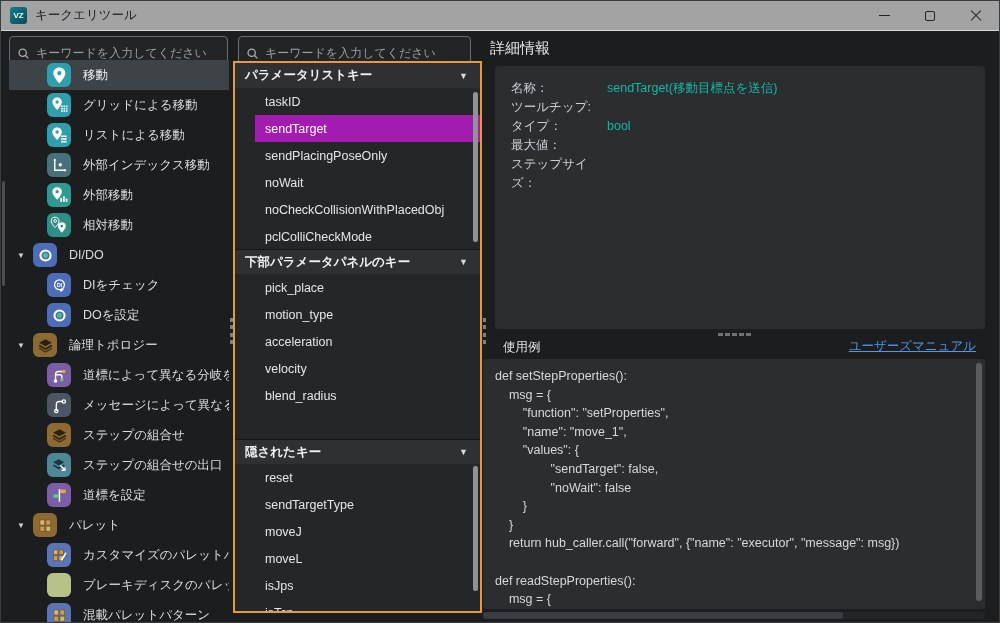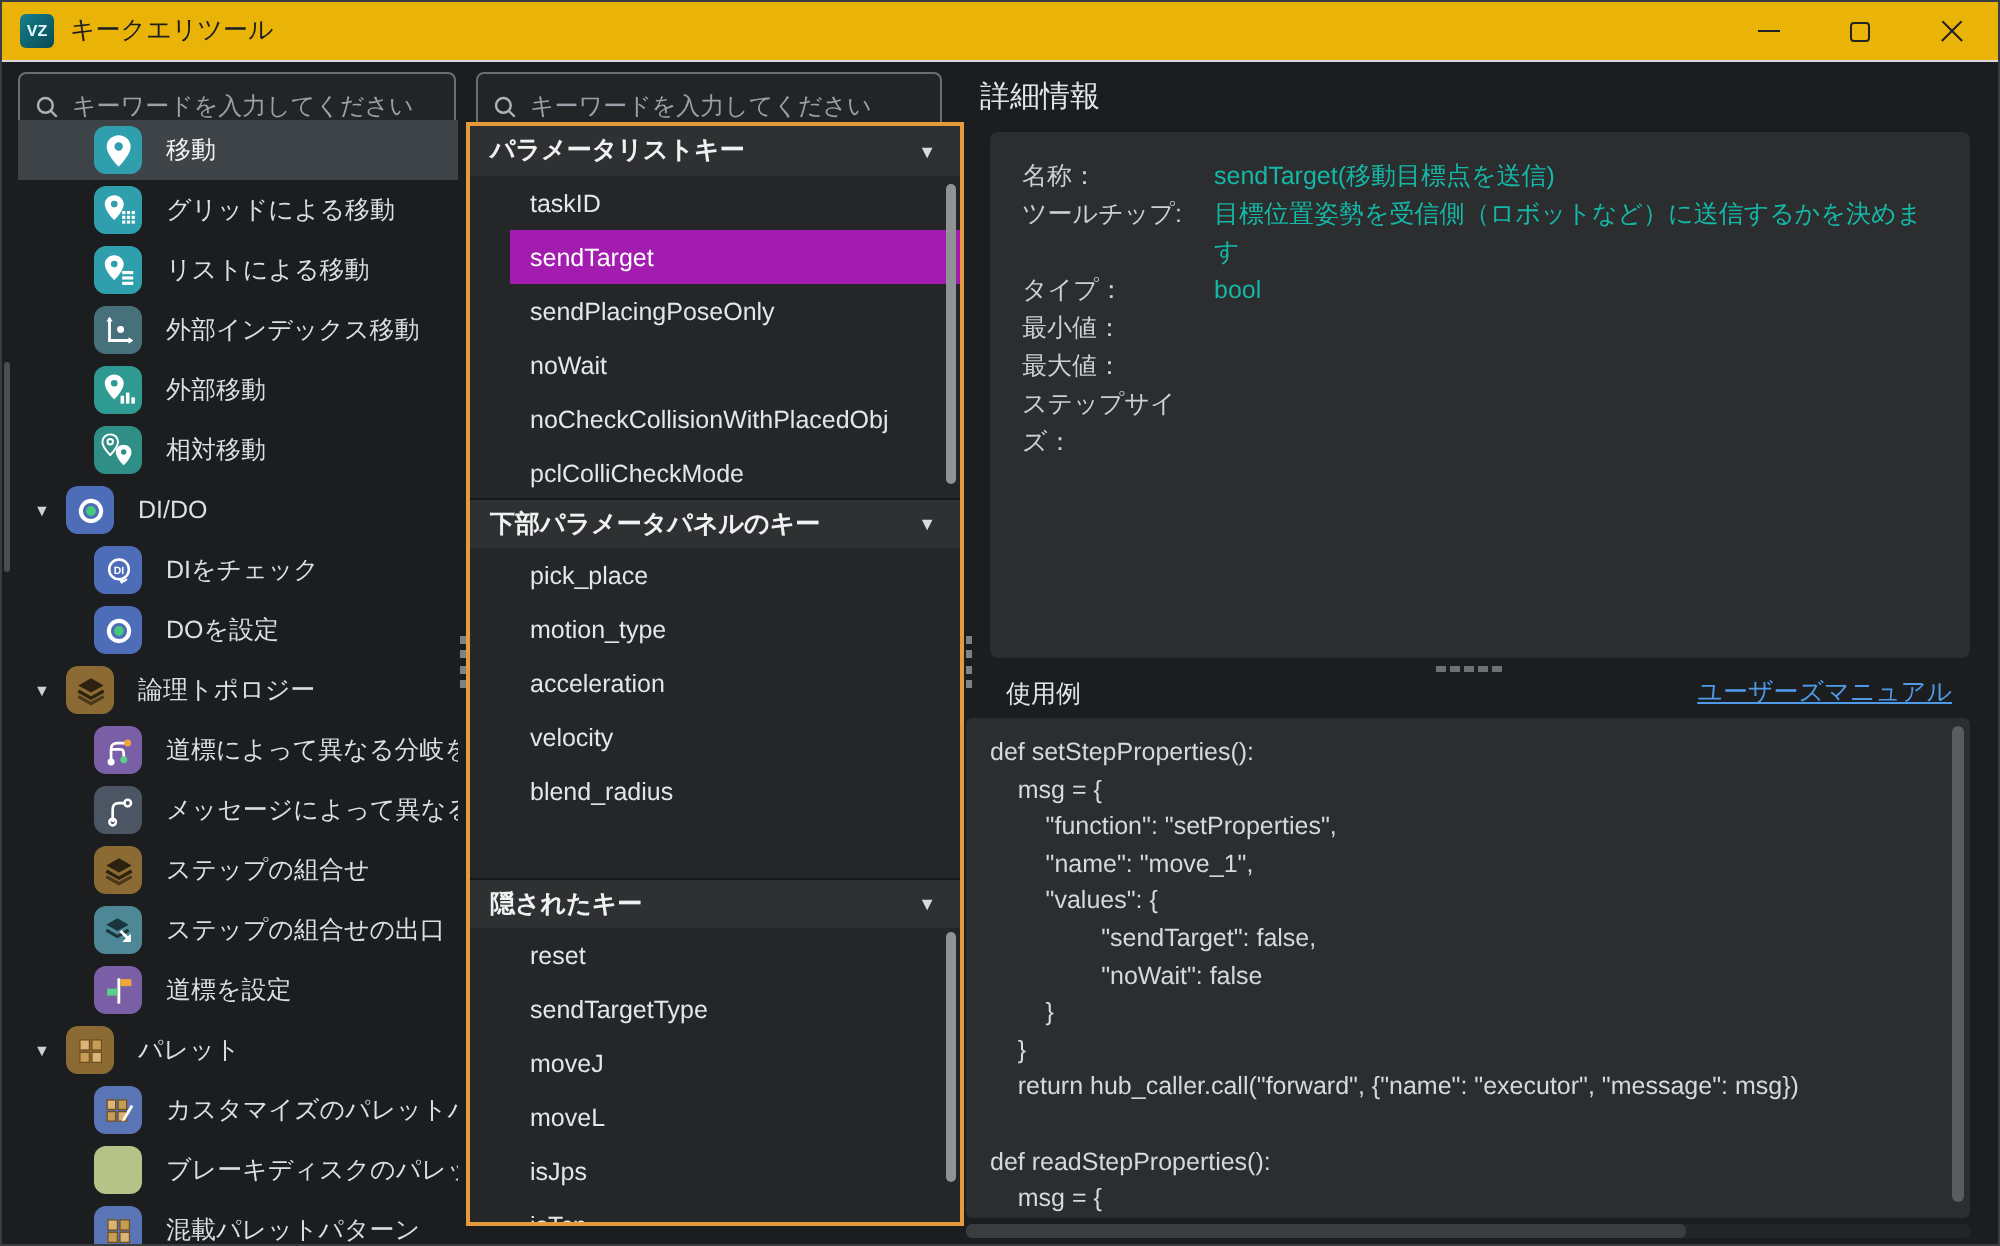--- a/index.html
+++ b/index.html
@@ -1,21 +1,21 @@
 <!DOCTYPE html>
 <html><head>
 <meta charset="utf-8">
 <style>
   * { margin:0; padding:0; box-sizing:border-box; }
   html,body { width:1000px; height:623px; background:#101112; }
   body { font-family:"Liberation Sans","DejaVu Sans",sans-serif; }
   .window { position:relative; width:1000px; height:623px; background:#1b1d1f; border:1px solid #3a3d40; overflow:hidden; }
 
   
-  .titlebar { position:absolute; top:0; left:0; width:100%; height:30px; background:#eab308; display:flex; align-items:center; border-bottom:1px solid #d7dadd; }
+  .titlebar { position:absolute; top:0; left:0; width:100%; height:30px; background:#a3a3a3; display:flex; align-items:center; border-bottom:1px solid #d7dadd; }
   .app-icon { width:17px; height:17px; margin:0 8px 0 9px; border-radius:3px; background:linear-gradient(135deg,#13808d 0%,#0a4a54 100%); color:#e6fbff; font-size:8px; font-weight:bold; display:flex; align-items:center; justify-content:center; }
   .title-text { font-size:12.5px; color:#1c1e20; }
   .win-controls { margin-left:auto; display:flex; height:100%; }
   .win-btn { width:46px; height:100%; display:flex; align-items:center; justify-content:center; cursor:default; }
   .glyph-min { width:11px; height:1px; background:#202224; }
   .glyph-max { width:10px; height:10px; border:1px solid #202224; border-radius:2px; }
   .glyph-close { position:relative; width:12px; height:12px; }
   .glyph-close::before,.glyph-close::after { content:""; position:absolute; left:-1px; top:5px; width:14px; height:1.4px; background:#202224; }
   .glyph-close::before { transform:rotate(45deg); }
   .glyph-close::after { transform:rotate(-45deg); }
@@ -371,29 +371,24 @@
       </div>
 
     <div class="details-title">詳細情報</div>
     <div class="details-box" id="detailsBox">
         <div class="detail-row">
           <div class="detail-label">名称：</div>
           <div class="detail-value">sendTarget(移動目標点を送信)</div>
         </div>
         <div class="detail-row">
           <div class="detail-label">ツールチップ:</div>
-          <div class="detail-value">目標位置姿勢を受信側（ロボットなど）に送信するかを決めます</div>
         </div>
         <div class="detail-row">
           <div class="detail-label">タイプ：</div>
           <div class="detail-value">bool</div>
-        </div>
-        <div class="detail-row">
-          <div class="detail-label">最小値：</div>
-          <div class="detail-value"></div>
         </div>
         <div class="detail-row">
           <div class="detail-label">最大値：</div>
           <div class="detail-value"></div>
         </div>
         <div class="detail-row">
           <div class="detail-label">ステップサイズ：</div>
           <div class="detail-value"></div>
         </div>
       </div>

